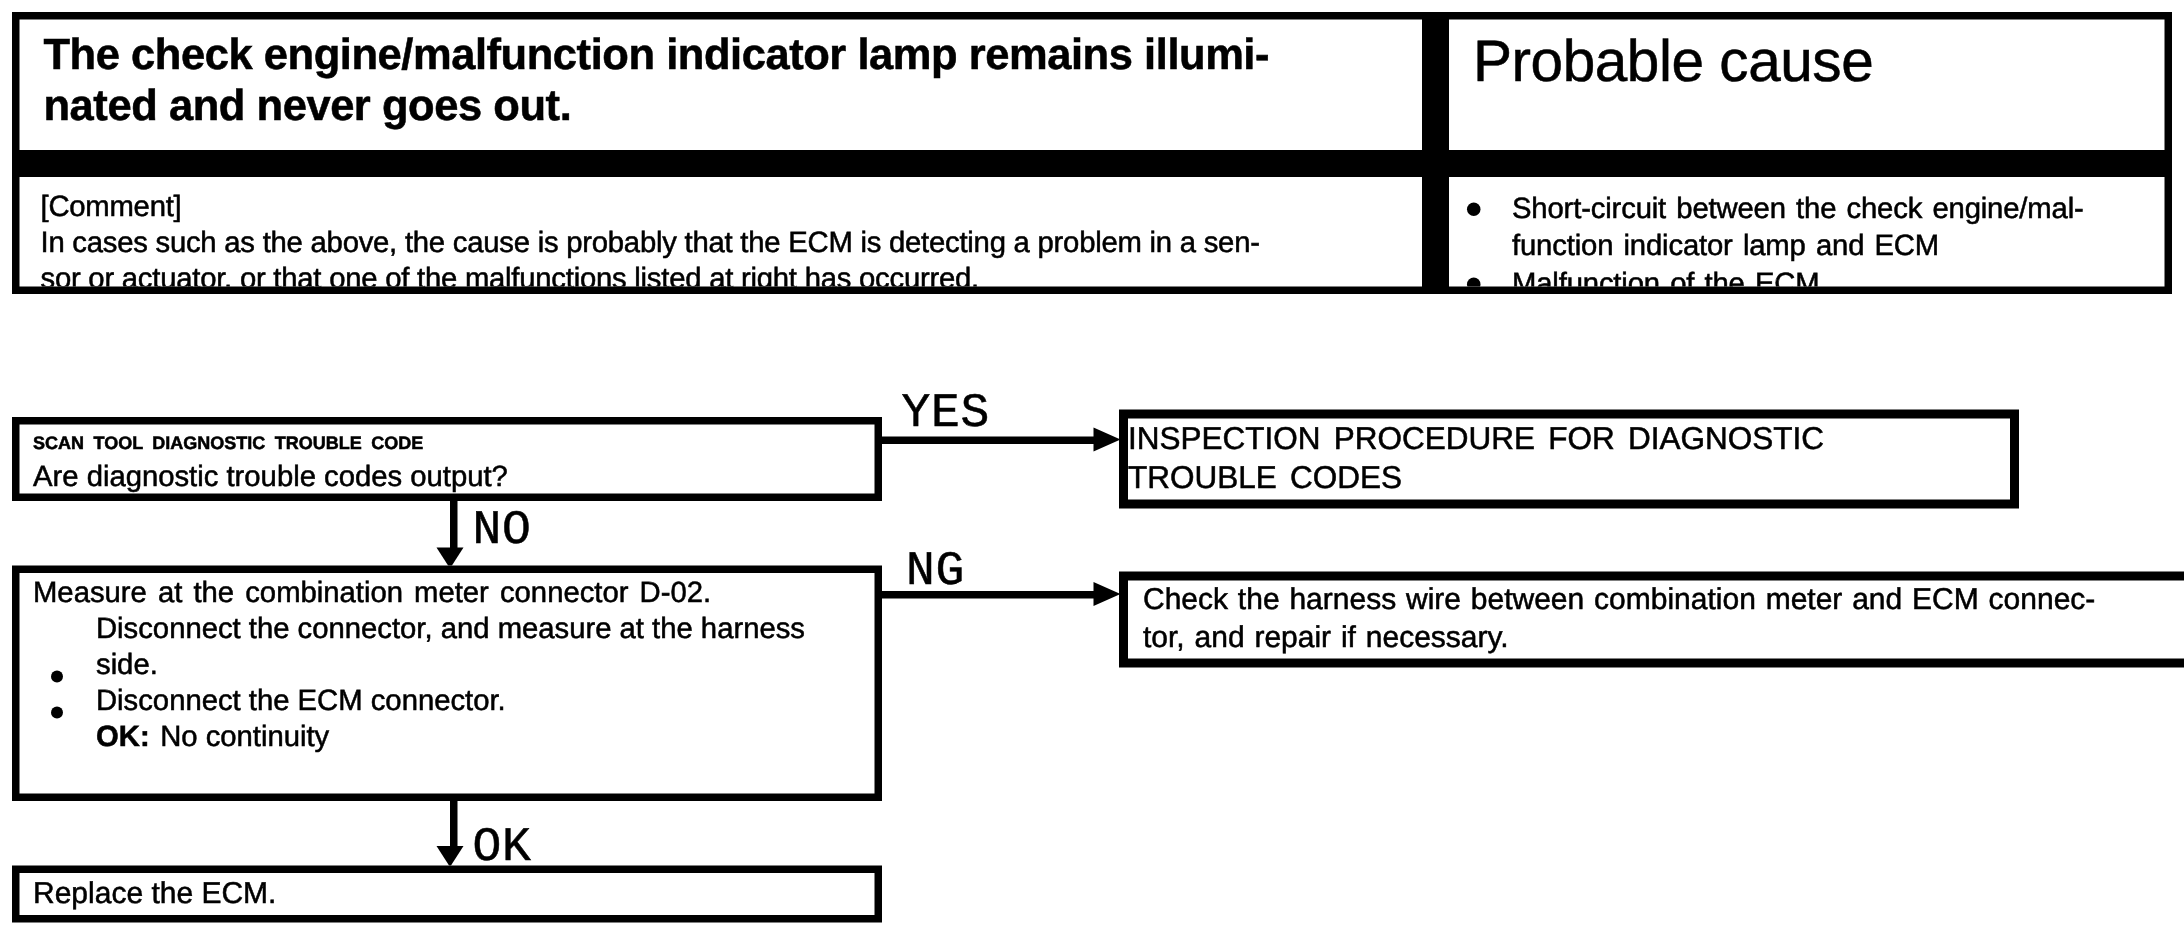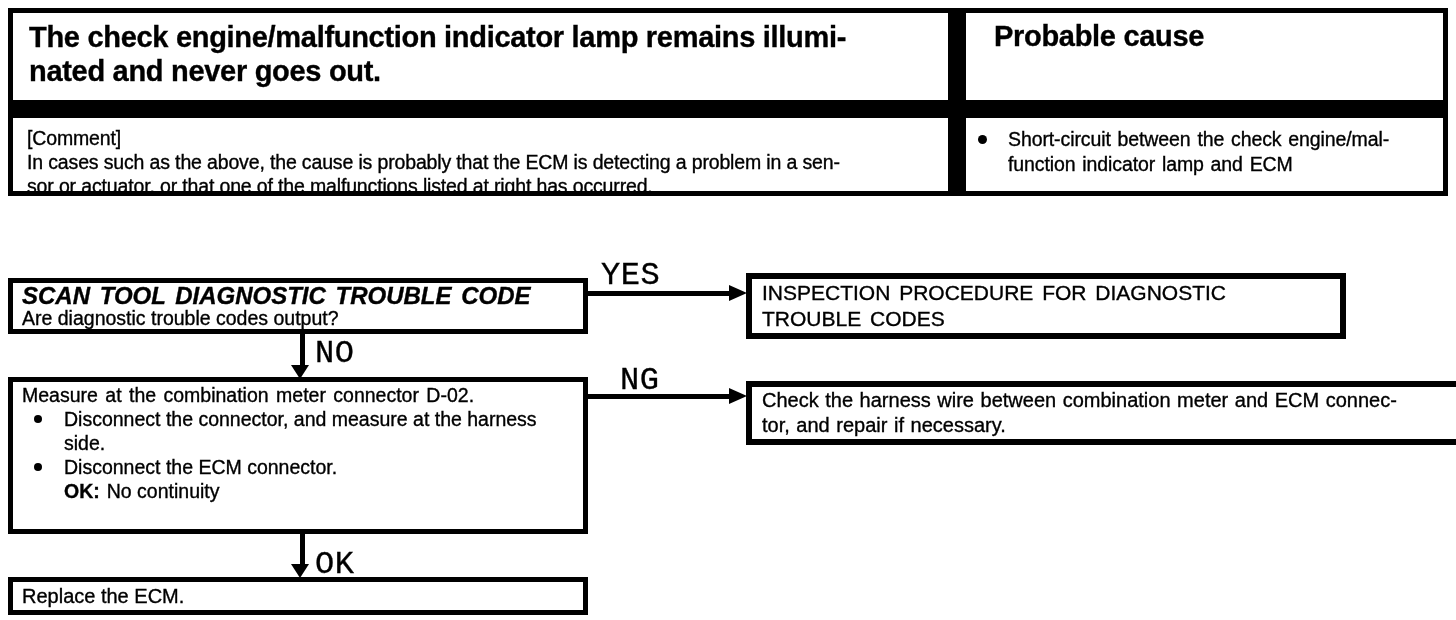--- a/index.html
+++ b/index.html
@@ -21,71 +21,71 @@
     grid-template-columns:935px 1fr;
     grid-template-rows:87px 1fr;
     gap:18px;
   }
   .cell { background:#fff; overflow:hidden; }
   .cell-symptom {
     padding:7px 10px 0 16px;
     font-size:29px; font-weight:bold; line-height:34px; letter-spacing:-0.3px;
   }
   .cell-cause-head {
-    padding:7px 8px 0 28px;
-    font-size:29px; font-weight:bold; letter-spacing:-0.3px;
+    padding:7px 8px 0 16px;
+    font-size:39px; font-weight:normal; letter-spacing:-0.3px;
   }
   .cell-comment {
     padding:8px 8px 0 14px;
     font-size:19.5px; line-height:24px; letter-spacing:-0.15px;
   }
   .cell-causes { padding:9px 4px 0 0; font-size:19.5px; line-height:25px; }
   .cause-row { display:flex; align-items:flex-start; }
   .dot {
     flex:none; width:9px; height:9px; border-radius:50%; background:#000;
     margin:8px 0 0 12px;
   }
   .cause-text { margin-left:21px; letter-spacing:-0.1px; word-spacing:1.5px; }
 
   
   .fbox { position:absolute; background:#fff; border:5px solid #000; }
 
   #box1 { left:8px; top:278px; width:580px; height:56px; padding:1px 9px; }
-  .b1-title { font-size:24px; font-weight:bold; line-height:23px; word-spacing:3px;font-style:italic; }
+  .b1-title { font-size:12px; font-weight:bold; line-height:23px; word-spacing:3px; }
   .b1-q { font-size:19.5px; line-height:23px; }
 
   #boxA {
     left:746px; top:273px; width:600px; height:66px;
-    border-width:6px; padding:1px 10px;
+    border-width:6px; padding:1px 0;
     font-size:21px; line-height:26px; word-spacing:3px;
   }
 
   #box2 { left:8px; top:377px; width:580px; height:157px; padding:1px 9px;
     font-size:19.5px; line-height:24px; }
   .b2-title { word-spacing:2px; }
-  .frow { display:flex; align-items:flex-start; }
+  .frow { display:flex; align-items:flex-end; }
   .fdot { flex:none; width:8px; height:8px; border-radius:50%; background:#000; margin:8px 0 0 12px; }
   .ftext { margin-left:22px; }
   .ok-cond { margin-left:42px; }
   .okb { font-weight:bold; }
   .okt { padding-left:7px; }
 
   #boxB {
     left:746px; top:381px; width:748px; height:64px;
     border-width:6px; padding:1px 10px;
     font-size:20px; line-height:25px; word-spacing:1px;
   }
 
   #box3 { left:8px; top:577px; width:580px; height:38px; padding:2px 9px;
     font-size:20px; line-height:25px; }
 
   .branch-label { position:absolute; font-size:32px; line-height:26px; letter-spacing:0.5px;font-family:Liberation Mono, monospace; }
   #lbl-yes { left:601px; top:263px; }
   #lbl-no  { left:315px; top:341px; }
-  #lbl-ng  { left:604px; top:368px;margin-left:16px; }
+  #lbl-ng  { left:604px; top:368px; }
   #lbl-ok  { left:315px; top:552px; }
 
   .hline { position:absolute; height:5px; background:#000; }
   .vline { position:absolute; width:5px; background:#000; }
   #yes-line { left:586px; top:291px; width:144px; }
   #ng-line  { left:586px; top:394px; width:144px; }
   #no-line  { left:300px; top:333px; height:34px; }
   #ok-line  { left:300px; top:533px; height:33px; }
 
   .arr-r {
@@ -113,20 +113,24 @@
 nated and never goes out.</div>
     <div class="cell cell-cause-head">Probable cause</div>
     <div class="cell cell-comment ml">[Comment]
 In cases such as the above, the cause is probably that the ECM is detecting a problem in a sen-
 sor or actuator, or that one of the malfunctions listed at right has occurred.</div>
     <div class="cell cell-causes">
       <div class="cause-row">
         <span class="dot"></span>
         <span class="cause-text ml">Short-circuit between the check engine/mal-
 function indicator lamp and ECM</span>
+      </div>
+      <div class="cause-row">
+        <span class="dot"></span>
+        <span class="cause-text ml">Malfunction of the ECM</span>
       </div>
     </div>
   </div>
 
   <div>
 
     <div class="fbox" id="box1">
       <div class="b1-title">SCAN TOOL DIAGNOSTIC TROUBLE CODE</div>
       <div class="b1-q">Are diagnostic trouble codes output?</div>
     </div>

